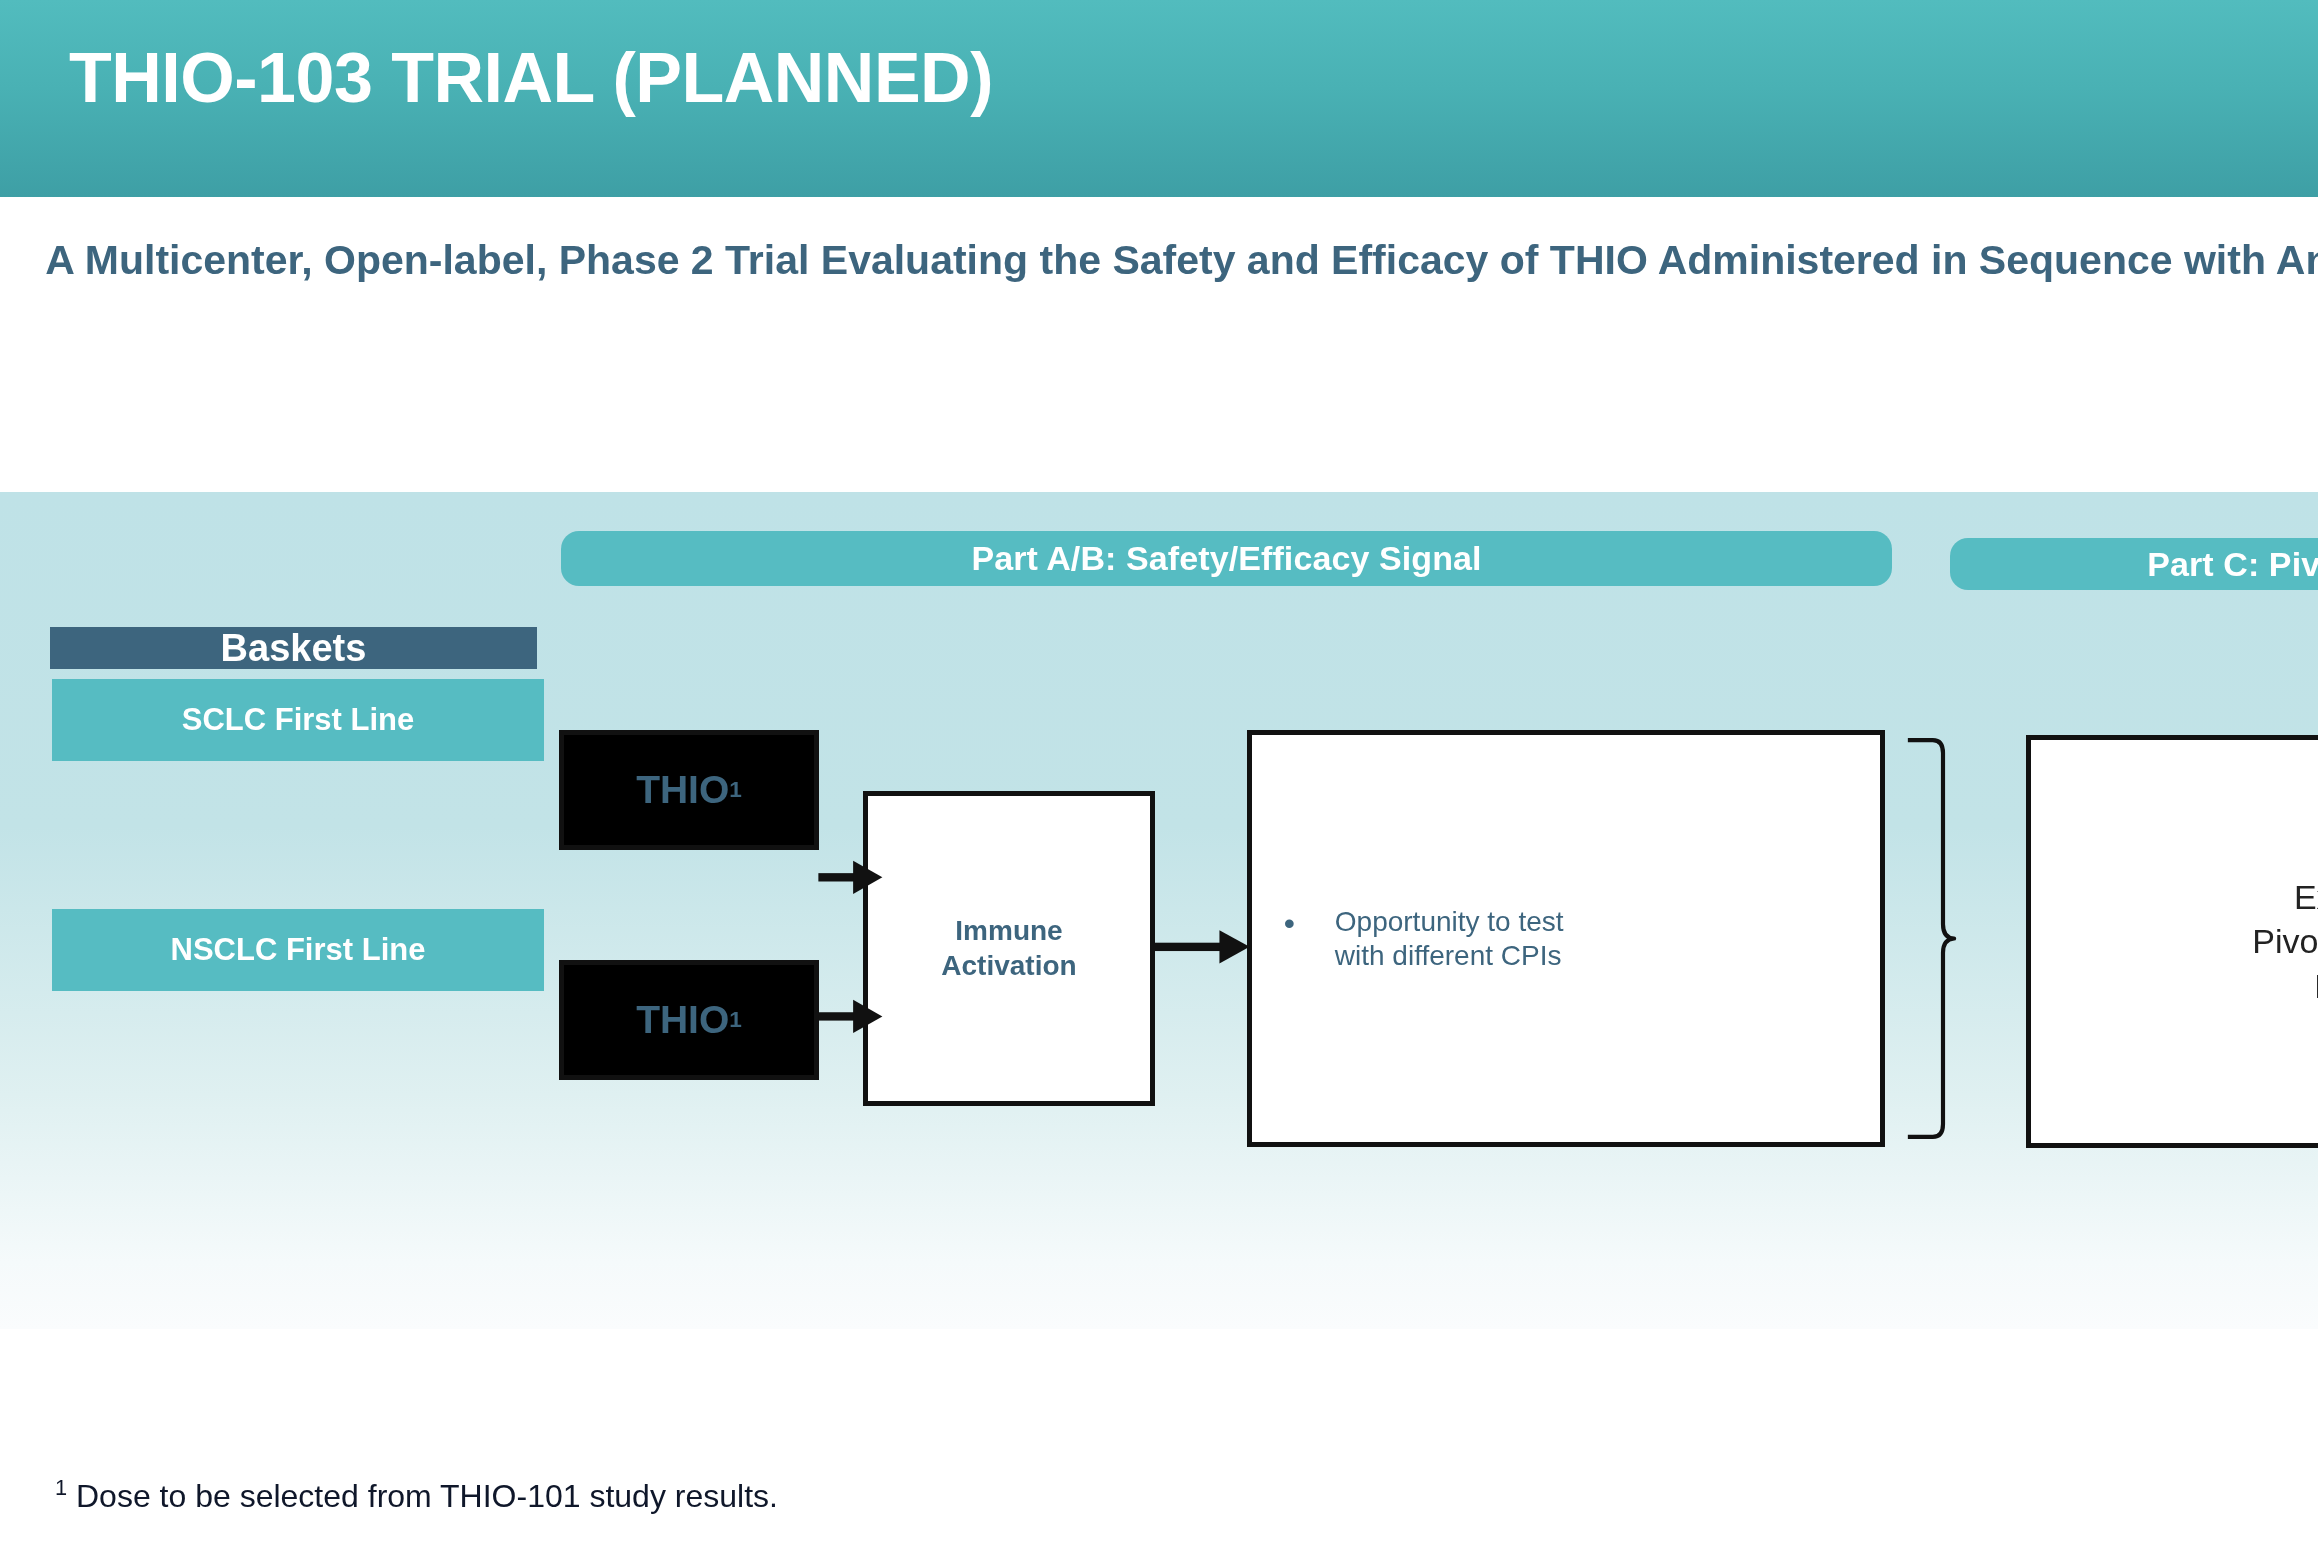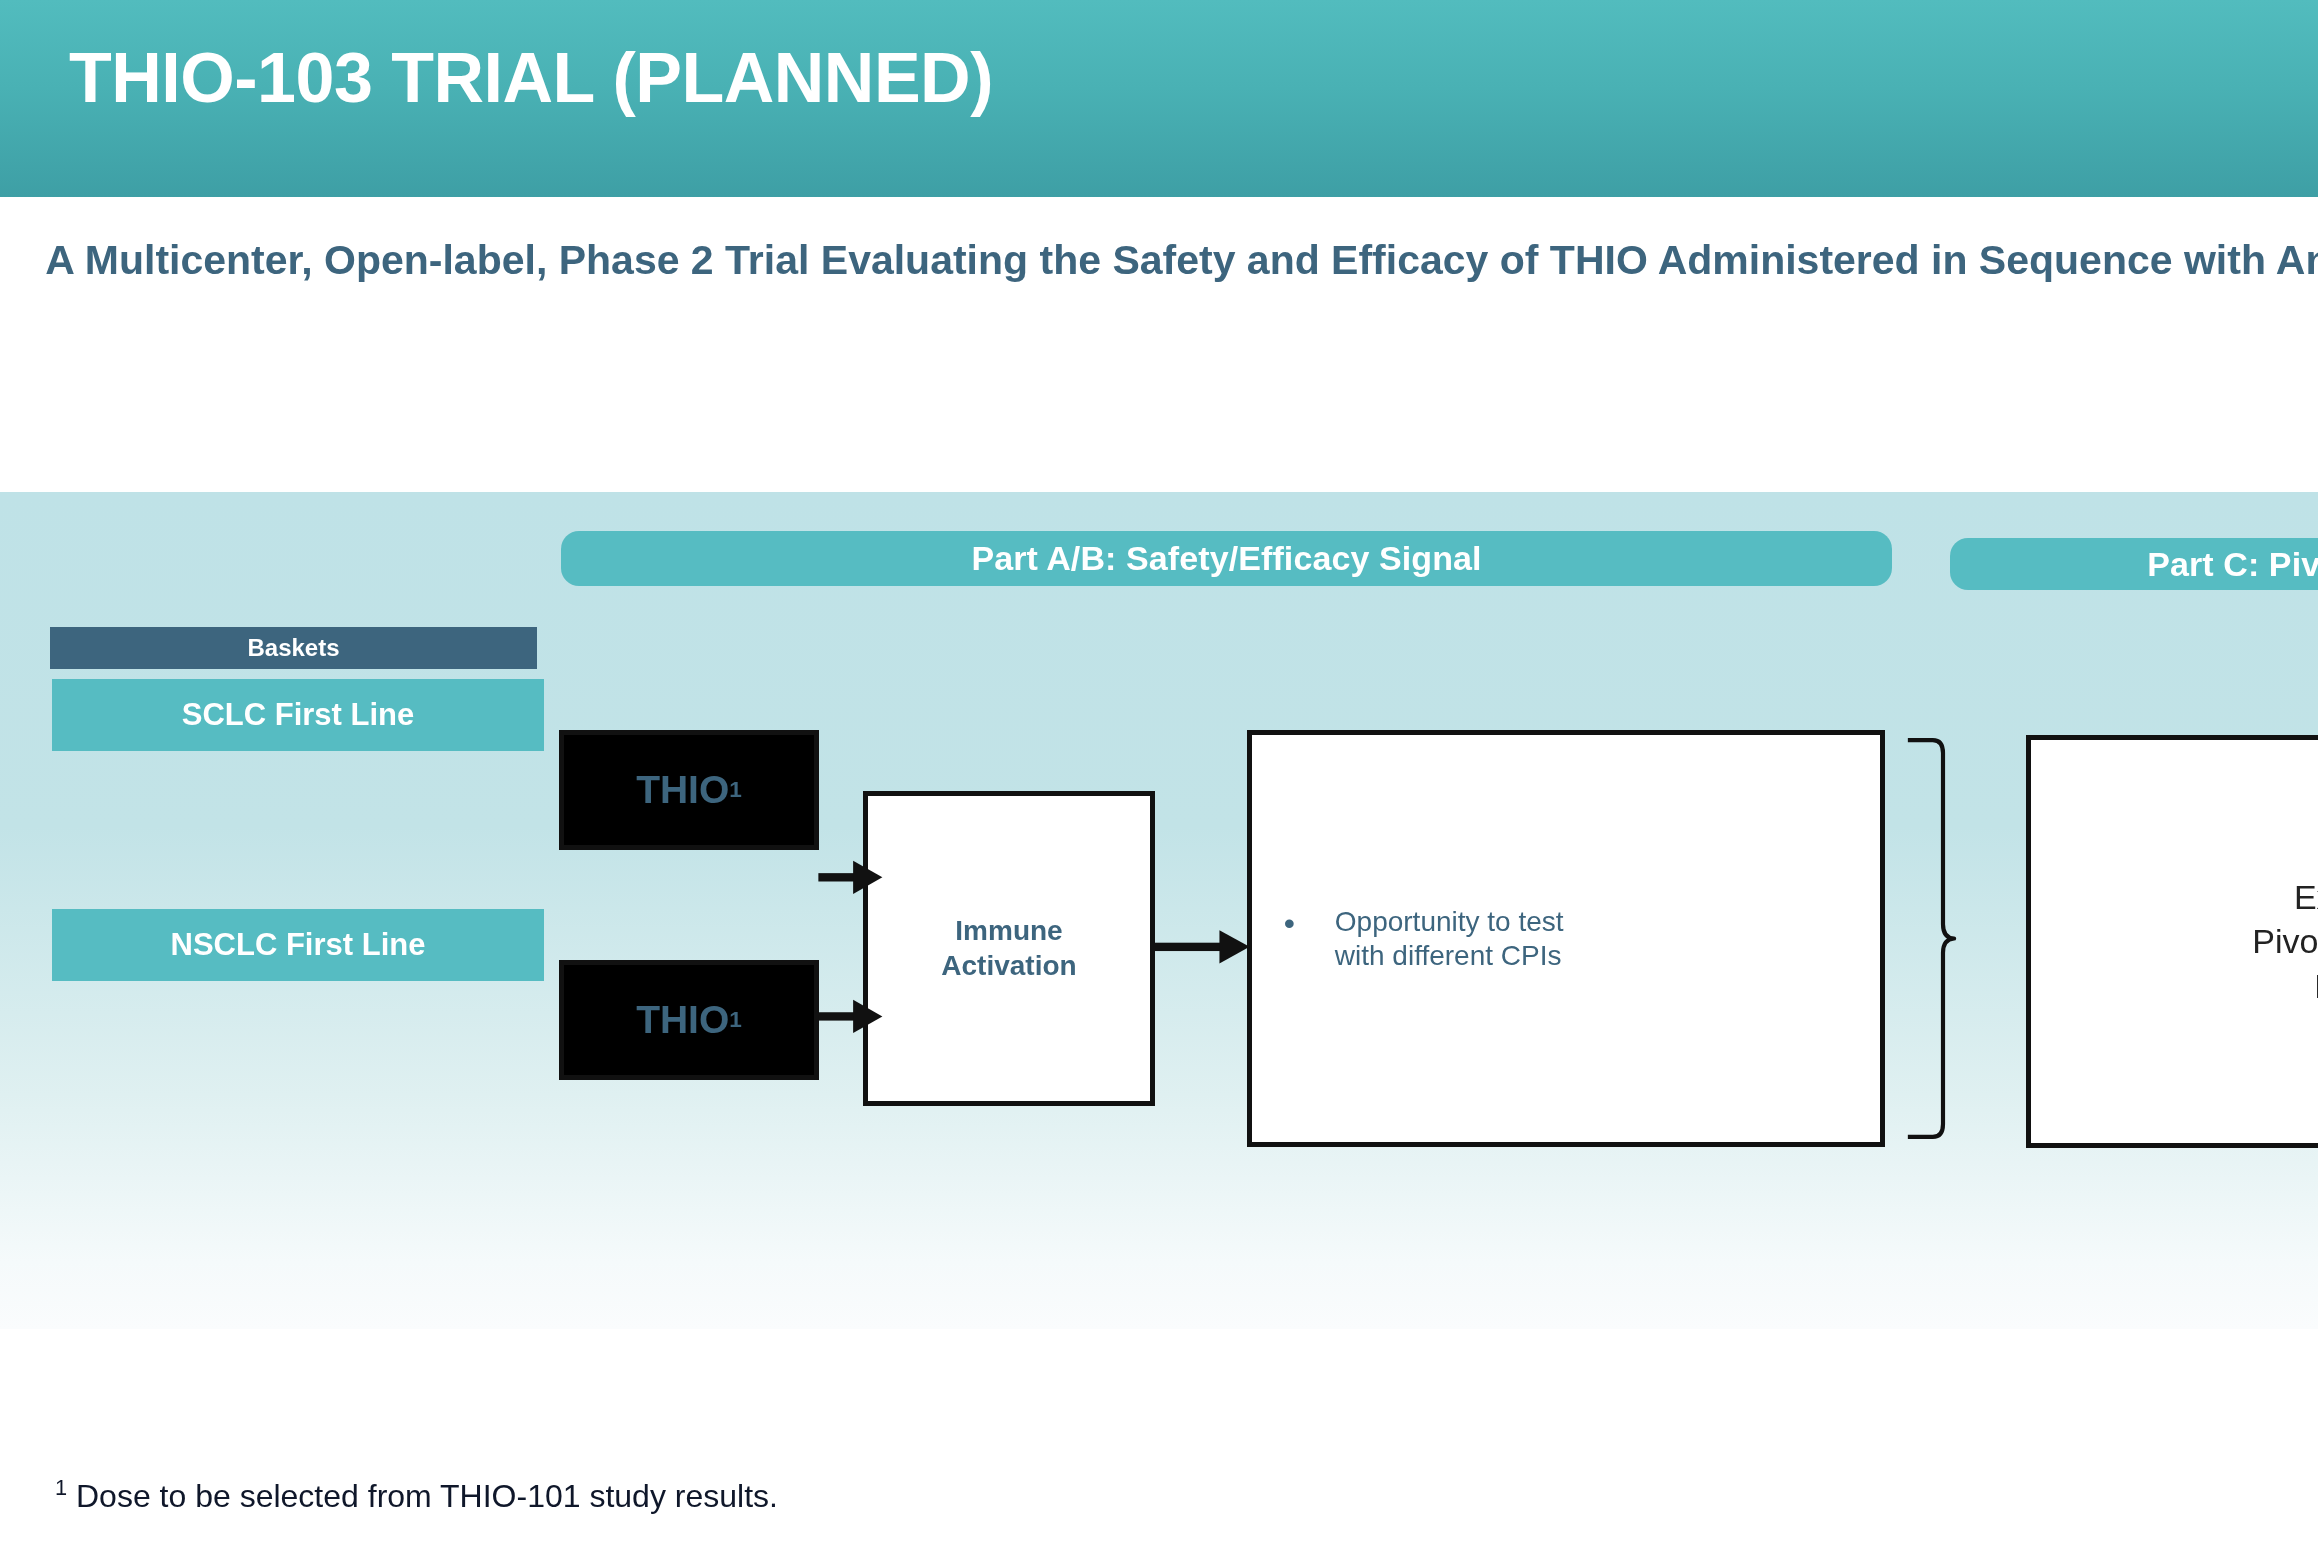--- a/index.html
+++ b/index.html
@@ -78,33 +78,33 @@
   .part-ab { left: 561px; top: 531px; width: 1331px; height: 55px; }
   .part-c  { left: 1950px; top: 538px; width: 767px; height: 52px; }
 
   
   .baskets-bar {
     position: absolute;
     left: 50px; top: 627px;
     width: 487px; height: 42px;
     background: #3D657E;
     color: #ffffff;
-    font-size: 24px;
+    font-size: 38px;
     font-weight: bold;
     display: flex;
     align-items: center;
     justify-content: center;
   }
 
   
   .basket-box {
     position: absolute;
     left: 52px;
     width: 492px;
-    height: 72px;
+    height: 82px;
     background: #56BCC2;
     color: #ffffff;
     font-size: 31px;
     font-weight: bold;
     display: flex;
     align-items: center;
     justify-content: center;
     white-space: nowrap;
   }
   .basket-sclc  { top: 679px; }

